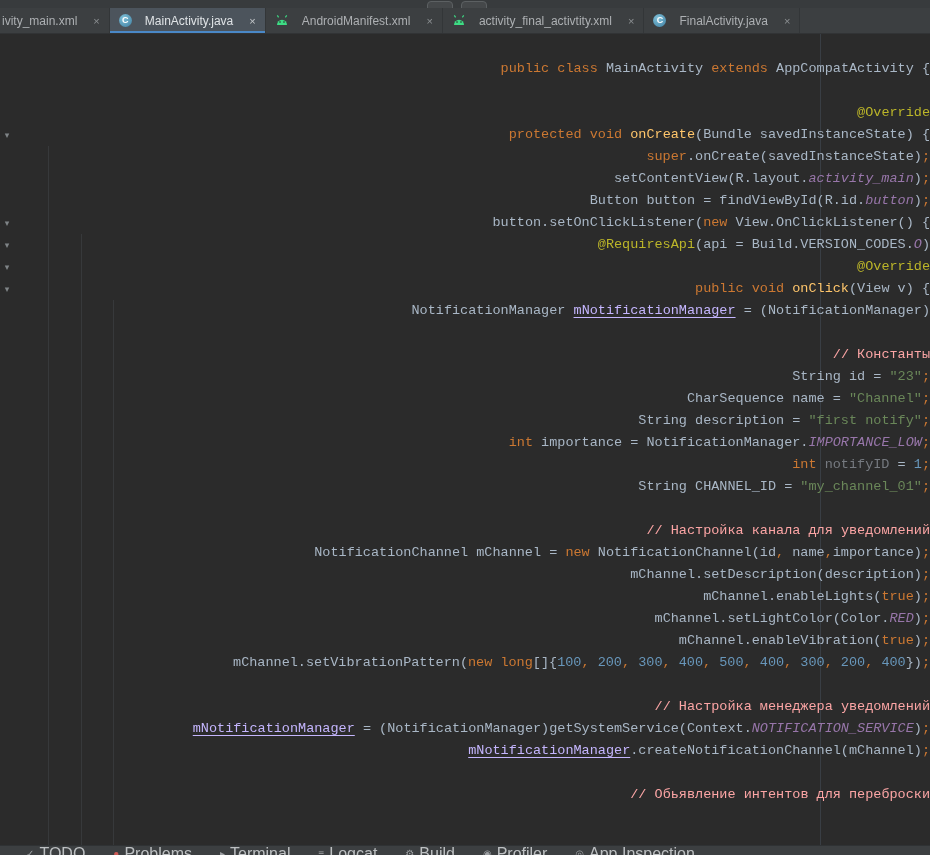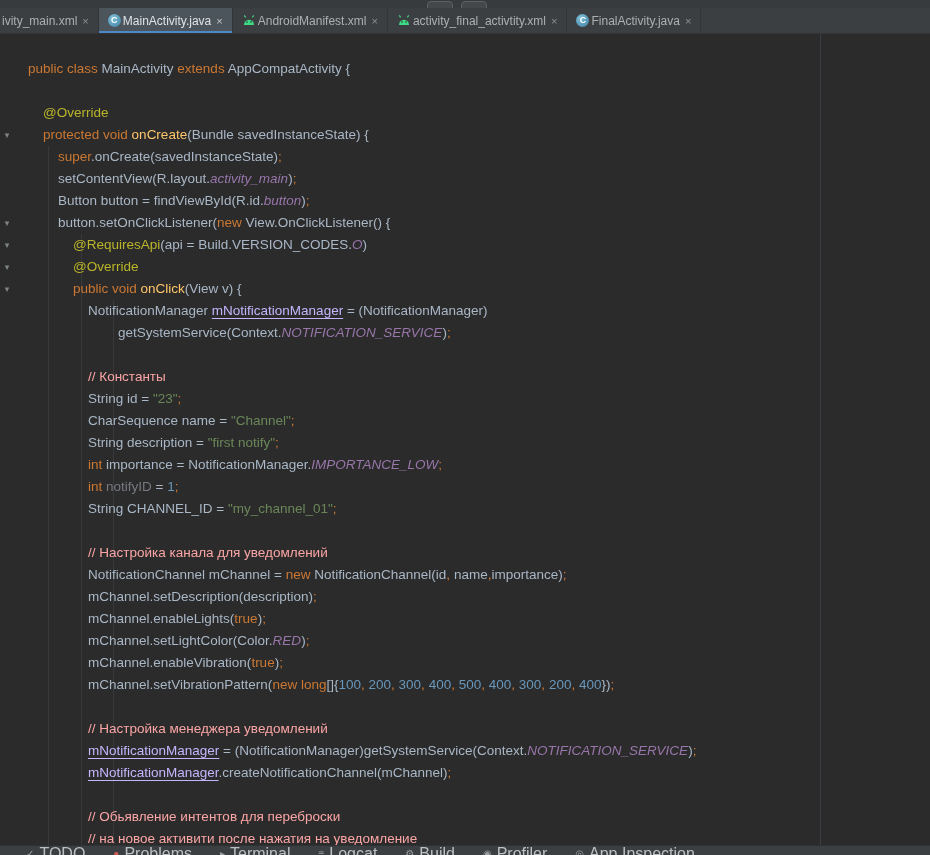--- a/index.html
+++ b/index.html
@@ -10,21 +10,21 @@
   .top-strip { position: absolute; top: 0; left: 0; right: 0; height: 8px;
                background: #383b3d; overflow: hidden; }
   .top-pill { position: absolute; top: 1px; height: 12px; width: 26px;
               border: 1px solid #5c6062; border-radius: 4px; background: #45484a; }
   .pill-1 { left: 427px; } .pill-2 { left: 461px; }
 
   
   .tab-bar { position: absolute; top: 8px; left: 0; right: 0; height: 26px;
              background: #3c3f41; border-bottom: 1px solid #313335;
              display: flex; align-items: stretch; overflow: hidden; }
-  .tab { display: flex; align-items: center; gap: 2px; padding: 0 9px;
+  .tab { display: flex; align-items: center; gap: 13px; padding: 0 9px;
          border-right: 1px solid #333638; color: #adb0b3;
          font-size: 12px; white-space: nowrap; }
   .tab.first-cut { padding-left: 2px; }
   .tab.active { background: #4c545c; color: #dfe3e6;
                 box-shadow: inset 0 -2px 0 #4a88c7; }
   .tab-close { color: #8c9093; font-size: 11px; margin-left: 3px; }
   .tab.active .tab-close { color: #c4c8cb; }
   .class-icon { width: 13px; height: 13px; border-radius: 50%; flex: 0 0 13px;
                 background: radial-gradient(circle at 35% 30%, #7fc0d8, #3f7fa2);
                 color: #fff; font-weight: bold; font-size: 9px; line-height: 13px;
@@ -39,22 +39,22 @@
   .g2 { left: 81px;  top: 200px; }
   .g3 { left: 113px; top: 266px; }
   .wrap-guide { position: absolute; left: 820px; top: 0; bottom: 0; width: 1px;
                 background: #393e44; }
   .gutter { position: absolute; left: 0; top: 0; width: 14px; padding-top: 24px; }
   .gutter-row { height: 22px; text-align: center; }
   .fold { color: #7f8487; font-size: 9px; line-height: 20px; cursor: pointer;
           display: inline-block; }
   .code { position: absolute; left: 0; top: 0; right: 0;
           padding: 24px 0 0 28px;
-          font-family: Liberation Sans, sans-serif;
-          font-size: 13.5px; line-height: 22px; }
+          font-family: Liberation Mono, monospace;
+          font-size: 13.5px; line-height: 22px; text-align: right; }
   .code-line { height: 22px; white-space: pre; }
 
   
   .tk-k { color: #cc7832; }
   .tk-d { color: #a9b7c6; }
   .tk-f { color: #ffc66b; }
   .tk-a { color: #bbb529; }
   .tk-s { color: #6a8759; }
   .tk-n { color: #6897bb; }
   .tk-c { color: #fca5a5; }
@@ -174,21 +174,20 @@
       <div class="code-line"><span class="tk-d">    </span><span class="tk-a">@Override</span></div>
       <div class="code-line"><span class="tk-d">    </span><span class="tk-k">protected</span><span class="tk-d"> </span><span class="tk-k">void</span><span class="tk-d"> </span><span class="tk-f">onCreate</span><span class="tk-d">(Bundle savedInstanceState) {</span></div>
       <div class="code-line"><span class="tk-d">        </span><span class="tk-k">super</span><span class="tk-d">.onCreate(savedInstanceState)</span><span class="tk-k">;</span></div>
       <div class="code-line"><span class="tk-d">        setContentView(R.layout.</span><span class="tk-p">activity_main</span><span class="tk-d">)</span><span class="tk-k">;</span></div>
       <div class="code-line"><span class="tk-d">        Button button = findViewById(R.id.</span><span class="tk-p">button</span><span class="tk-d">)</span><span class="tk-k">;</span></div>
       <div class="code-line"><span class="tk-d">        button.setOnClickListener(</span><span class="tk-k">new</span><span class="tk-d"> View.OnClickListener() {</span></div>
       <div class="code-line"><span class="tk-d">            </span><span class="tk-a">@RequiresApi</span><span class="tk-d">(api = Build.VERSION_CODES.</span><span class="tk-p">O</span><span class="tk-d">)</span></div>
       <div class="code-line"><span class="tk-d">            </span><span class="tk-a">@Override</span></div>
       <div class="code-line"><span class="tk-d">            </span><span class="tk-k">public</span><span class="tk-d"> </span><span class="tk-k">void</span><span class="tk-d"> </span><span class="tk-f">onClick</span><span class="tk-d">(View v) {</span></div>
       <div class="code-line"><span class="tk-d">                NotificationManager </span><span class="tk-u">mNotificationManager</span><span class="tk-d"> = (NotificationManager)</span></div>
-      <div class="code-line"><span class="tk-d">                        getSystemService(Context.</span><span class="tk-p">NOTIFICATION_SERVICE</span><span class="tk-d">)</span><span class="tk-k">;</span></div>
       <div class="code-line">&nbsp;</div>
       <div class="code-line"><span class="tk-d">                </span><span class="tk-c">// Константы</span></div>
       <div class="code-line"><span class="tk-d">                String id = </span><span class="tk-s">"23"</span><span class="tk-k">;</span></div>
       <div class="code-line"><span class="tk-d">                CharSequence name = </span><span class="tk-s">"Channel"</span><span class="tk-k">;</span></div>
       <div class="code-line"><span class="tk-d">                String description = </span><span class="tk-s">"first notify"</span><span class="tk-k">;</span></div>
       <div class="code-line"><span class="tk-d">                </span><span class="tk-k">int</span><span class="tk-d"> importance = NotificationManager.</span><span class="tk-p">IMPORTANCE_LOW</span><span class="tk-k">;</span></div>
       <div class="code-line"><span class="tk-d">                </span><span class="tk-k">int</span><span class="tk-d"> </span><span class="tk-g">notifyID</span><span class="tk-d"> = </span><span class="tk-n">1</span><span class="tk-k">;</span></div>
       <div class="code-line"><span class="tk-d">                String CHANNEL_ID = </span><span class="tk-s">"my_channel_01"</span><span class="tk-k">;</span></div>
       <div class="code-line">&nbsp;</div>
       <div class="code-line"><span class="tk-d">                </span><span class="tk-c">// Настройка канала для уведомлений</span></div>
@@ -197,21 +196,21 @@
       <div class="code-line"><span class="tk-d">                mChannel.enableLights(</span><span class="tk-k">true</span><span class="tk-d">)</span><span class="tk-k">;</span></div>
       <div class="code-line"><span class="tk-d">                mChannel.setLightColor(Color.</span><span class="tk-p">RED</span><span class="tk-d">)</span><span class="tk-k">;</span></div>
       <div class="code-line"><span class="tk-d">                mChannel.enableVibration(</span><span class="tk-k">true</span><span class="tk-d">)</span><span class="tk-k">;</span></div>
       <div class="code-line"><span class="tk-d">                mChannel.setVibrationPattern(</span><span class="tk-k">new</span><span class="tk-d"> </span><span class="tk-k">long</span><span class="tk-d">[]{</span><span class="tk-n">100</span><span class="tk-k">,</span><span class="tk-d"> </span><span class="tk-n">200</span><span class="tk-k">,</span><span class="tk-d"> </span><span class="tk-n">300</span><span class="tk-k">,</span><span class="tk-d"> </span><span class="tk-n">400</span><span class="tk-k">,</span><span class="tk-d"> </span><span class="tk-n">500</span><span class="tk-k">,</span><span class="tk-d"> </span><span class="tk-n">400</span><span class="tk-k">,</span><span class="tk-d"> </span><span class="tk-n">300</span><span class="tk-k">,</span><span class="tk-d"> </span><span class="tk-n">200</span><span class="tk-k">,</span><span class="tk-d"> </span><span class="tk-n">400</span><span class="tk-d">})</span><span class="tk-k">;</span></div>
       <div class="code-line">&nbsp;</div>
       <div class="code-line"><span class="tk-d">                </span><span class="tk-c">// Настройка менеджера уведомлений</span></div>
       <div class="code-line"><span class="tk-d">                </span><span class="tk-u">mNotificationManager</span><span class="tk-d"> = (NotificationManager)getSystemService(Context.</span><span class="tk-p">NOTIFICATION_SERVICE</span><span class="tk-d">)</span><span class="tk-k">;</span></div>
       <div class="code-line"><span class="tk-d">                </span><span class="tk-u">mNotificationManager</span><span class="tk-d">.createNotificationChannel(mChannel)</span><span class="tk-k">;</span></div>
       <div class="code-line">&nbsp;</div>
       <div class="code-line"><span class="tk-d">                </span><span class="tk-c">// Обьявление интентов для переброски</span></div>
-      <div class="code-line"><span class="tk-d">                </span><span class="tk-c">// на новое активити после нажатия на уведомление</span></div>
+      <div class="code-line"><span class="tk-d">                </span></div>
     </div>
 </div>
 
 <div class="status-bar">
     <div class="sb-item">
       <span class="sb-icon todo-icon"></span>
       <span>TODO</span>
     </div>
     <div class="sb-item">
       <span class="sb-icon problems-icon"></span>

